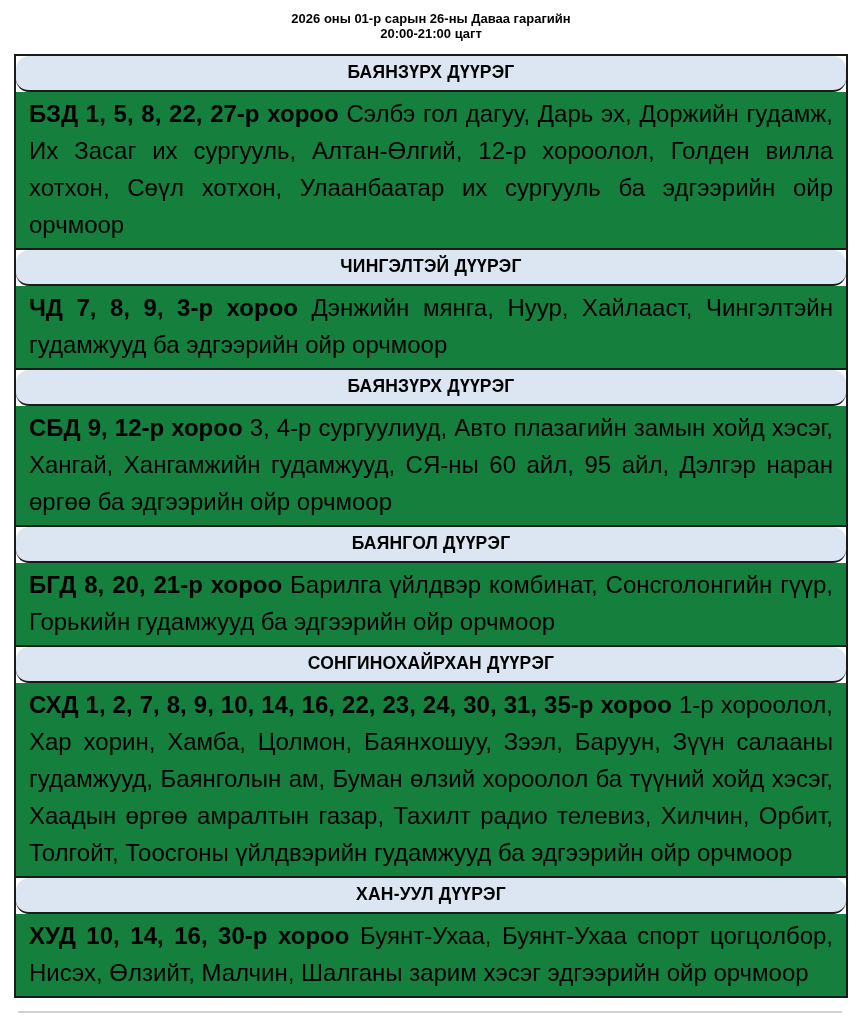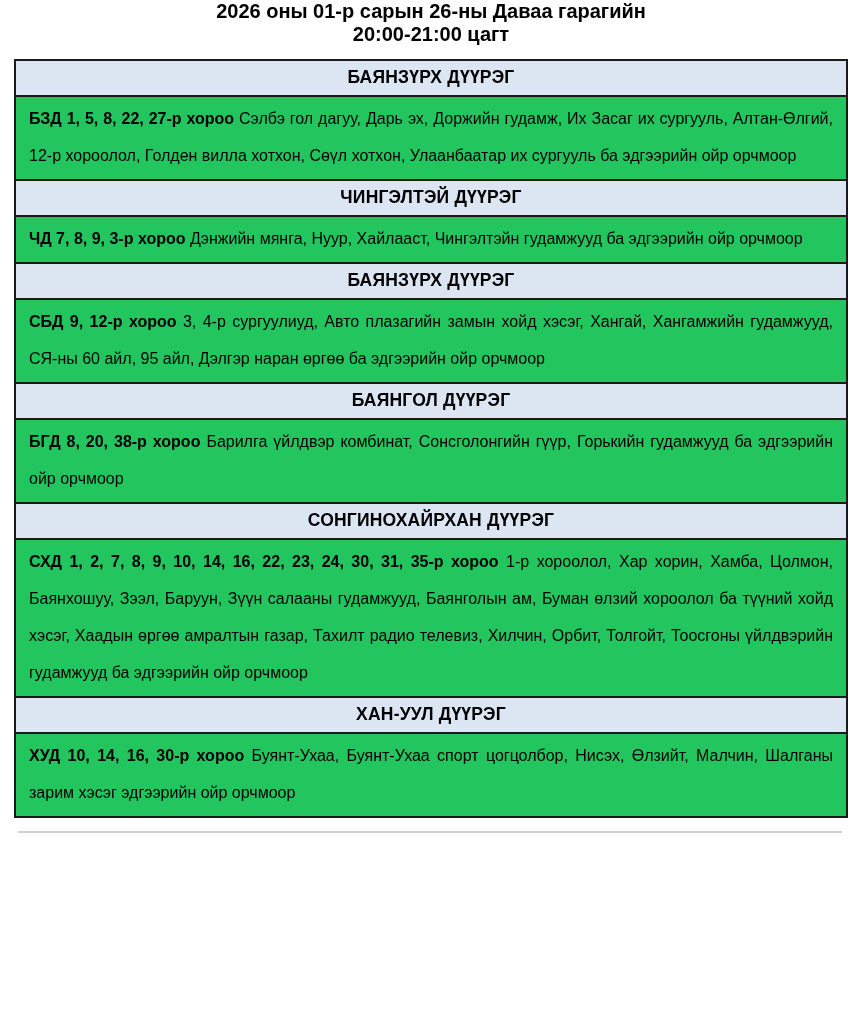--- a/index.html
+++ b/index.html
@@ -10,40 +10,42 @@
   body {
     width: 862px;
     height: 1024px;
     overflow: hidden;
     font-family: "Liberation Sans", sans-serif;
     color: #000000;
   }
   .page-title {
     text-align: center;
     font-weight: bold;
-    font-size: 20px;
+    font-size: 13px;
+    padding-top: 11px;
   }
   .title-line2 {
   }
   .schedule-table {
     margin: 13px 14px 0 14px;
     border: 2px solid #1a1a1a;
   }
   .district-header {
     background: #dce6f2;
     text-align: center;
     font-weight: bold;
     font-size: 17.5px;
     padding: 6px 10px 7px 10px;
     border-bottom: 2px solid #1a1a1a;
     letter-spacing: 0.2px;
+    border-radius: 13px;
   }
   .district-body {
-    background: #22c55e;
-    font-size: 16px;
+    background: #15803d;
+    font-size: 24px;
     line-height: 37px;
     text-align: justify;
     padding: 3px 13px 5px 13px;
     border-bottom: 2px solid #1a1a1a;
   }
   .district-body.last {
     border-bottom: none;
   }
   .khoroo-list {
     font-weight: bold;
@@ -77,21 +79,21 @@
     <span class="khoroo-list">ЧД 7, 8, 9, 3-р хороо</span><span class="area-details">Дэнжийн мянга, Нуур, Хайлааст, Чингэлтэйн гудамжууд ба эдгээрийн ойр орчмоор</span>
   </div>
 
   <div class="district-header">БАЯНЗҮРХ ДҮҮРЭГ</div>
   <div class="district-body">
     <span class="khoroo-list">СБД 9, 12-р хороо</span><span class="area-details">3, 4-р сургуулиуд, Авто плазагийн замын хойд хэсэг, Хангай, Хангамжийн гудамжууд, СЯ-ны 60 айл, 95 айл, Дэлгэр наран өргөө ба эдгээрийн ойр орчмоор</span>
   </div>
 
   <div class="district-header">БАЯНГОЛ ДҮҮРЭГ</div>
   <div class="district-body">
-    <span class="khoroo-list">БГД 8, 20, 38-р хороо</span><span class="area-details">Барилга үйлдвэр комбинат, Сонсголонгийн гүүр, Горькийн гудамжууд ба эдгээрийн ойр орчмоор</span>
+    <span class="khoroo-list">БГД 8, 20, 21-р хороо</span><span class="area-details">Барилга үйлдвэр комбинат, Сонсголонгийн гүүр, Горькийн гудамжууд ба эдгээрийн ойр орчмоор</span>
   </div>
 
   <div class="district-header">СОНГИНОХАЙРХАН ДҮҮРЭГ</div>
   <div class="district-body">
     <span class="khoroo-list">СХД 1, 2, 7, 8, 9, 10, 14, 16, 22, 23, 24, 30, 31, 35-р хороо</span><span class="area-details">1-р хороолол, Хар хорин, Хамба, Цолмон, Баянхошуу, Зээл, Баруун, Зүүн салааны гудамжууд, Баянголын ам, Буман өлзий хороолол ба түүний хойд хэсэг, Хаадын өргөө амралтын газар, Тахилт радио телевиз, Хилчин, Орбит, Толгойт, Тоосгоны үйлдвэрийн гудамжууд ба эдгээрийн ойр орчмоор</span>
   </div>
 
   <div class="district-header">ХАН-УУЛ ДҮҮРЭГ</div>
   <div class="district-body last">
     <span class="khoroo-list">ХУД 10, 14, 16, 30-р хороо</span><span class="area-details">Буянт-Ухаа, Буянт-Ухаа спорт цогцолбор, Нисэх, Өлзийт, Малчин, Шалганы зарим хэсэг эдгээрийн ойр орчмоор</span>

